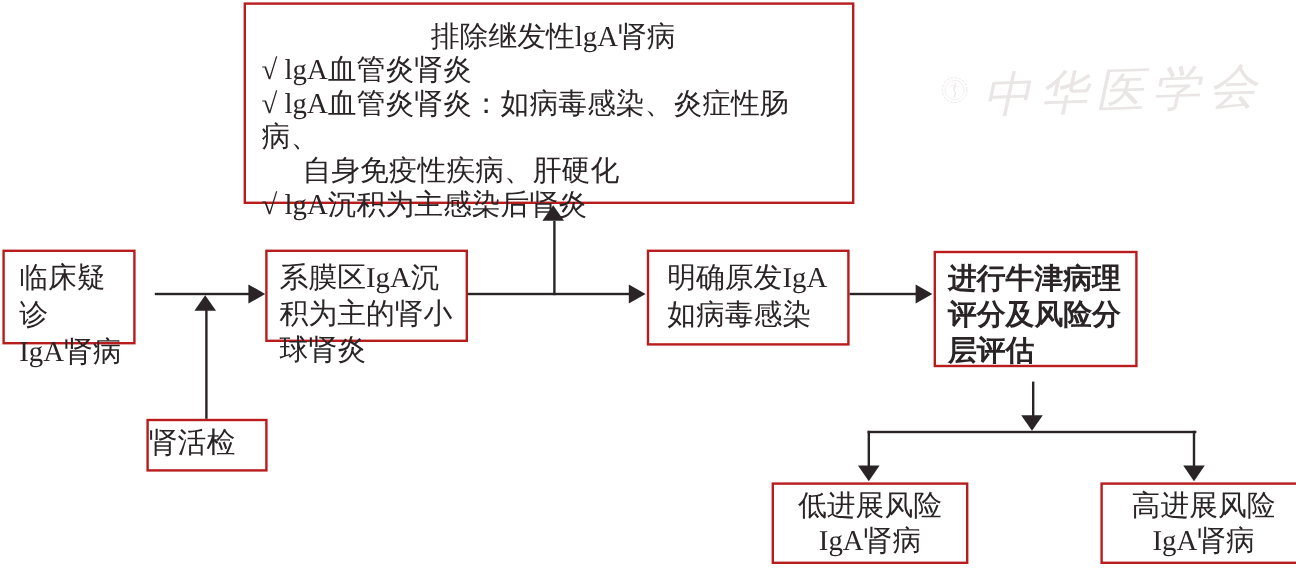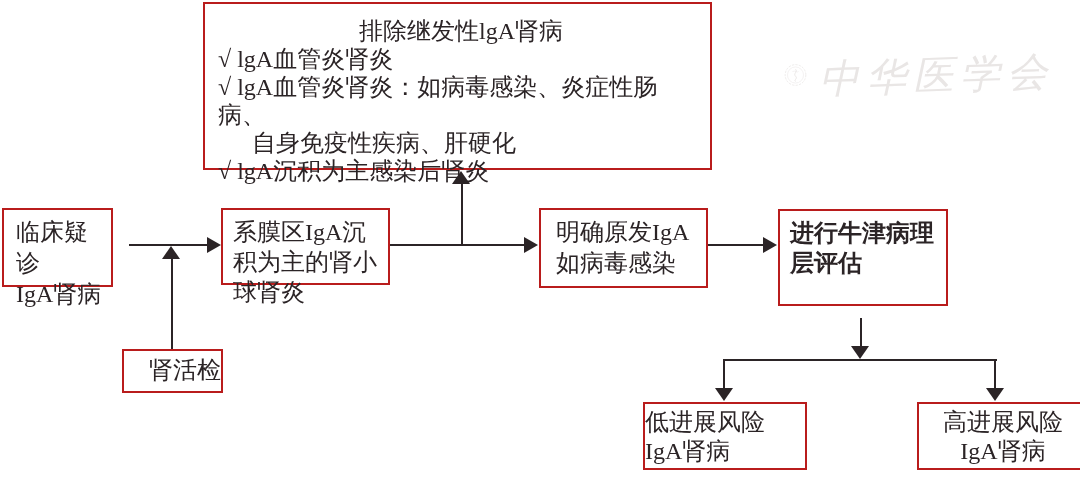--- a/index.html
+++ b/index.html
@@ -13,24 +13,24 @@
     font-size:24px;
   }
   .exclusion{
     left:203px;top:2px;width:509px;height:168px;
     padding:13px 6px 0 13px;line-height:28px;
   }
   .exclusion .ttl{text-align:center;}
   .exclusion .indent{padding-left:34px;}
   .n-clinical{left:2px;top:208px;width:111px;height:79px;padding:7px 0 0 12px;line-height:31px;}
   .n-mesangial{left:221px;top:208px;width:169px;height:77px;padding:7px 0 0 10px;line-height:30px;}
-  .n-biopsy{left:122px;top:349px;width:101px;height:44px;text-align:right;line-height:39px;}
+  .n-biopsy{left:122px;top:349px;width:101px;height:44px;text-align:left;line-height:39px;}
   .n-diagnosis{left:539px;top:208px;width:169px;height:80px;padding:7px 0 0 15px;line-height:31px;}
   .n-oxford{left:778px;top:209px;width:170px;height:97px;padding:7px 0 0 10px;line-height:30px;font-weight:bold;}
-  .n-low{left:643px;top:402px;width:164px;height:68px;text-align:left;padding-top:4px;line-height:29px;}
+  .n-low{left:643px;top:402px;width:164px;height:68px;text-align:center;padding-top:4px;line-height:29px;}
   .n-high{left:917px;top:402px;width:172px;height:68px;text-align:center;padding-top:4px;line-height:29px;}
 
   .hline,.vline{position:absolute;background:#2b2426;}
   .hline{height:2px;}
   .vline{width:2px;}
   .arr{position:absolute;width:0;height:0;}
   .arr-r{border-top:8px solid transparent;border-bottom:8px solid transparent;border-left:14px solid #2b2426;}
   .arr-u{border-left:9px solid transparent;border-right:9px solid transparent;border-bottom:13px solid #2b2426;}
   .arr-d{border-left:9px solid transparent;border-right:9px solid transparent;border-top:13px solid #2b2426;}
 
@@ -71,20 +71,21 @@
     <div>球肾炎</div>
   </div>
 
   <div class="box n-diagnosis">
     <div>明确原发IgA</div>
     <div>如病毒感染</div>
   </div>
 
   <div class="box n-oxford">
     <div>进行牛津病理</div>
+    <div>评分及风险分</div>
     <div>层评估</div>
   </div>
 
   <div class="box n-low">
     <div>低进展风险</div>
     <div>IgA肾病</div>
   </div>
 
   <div class="box n-high">
     <div>高进展风险</div>

